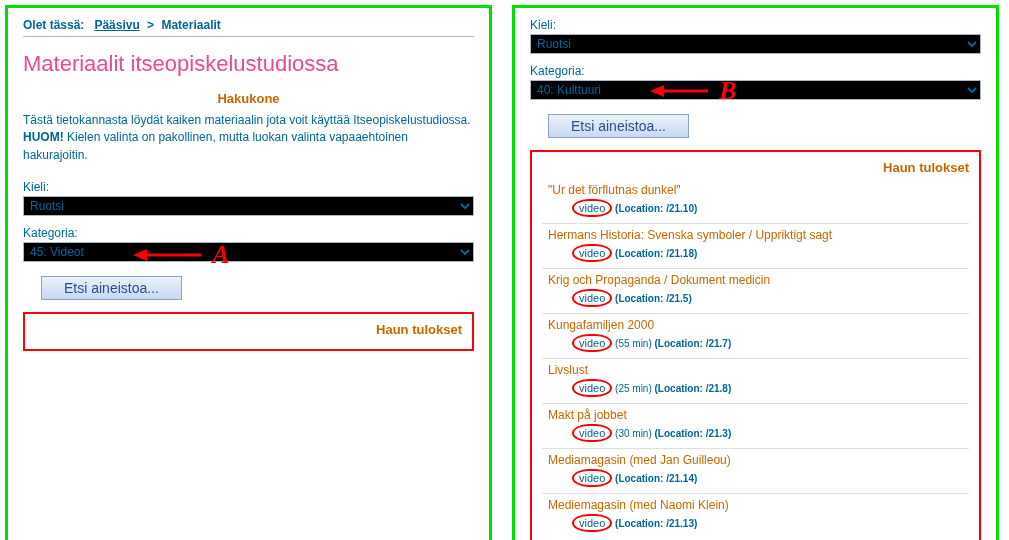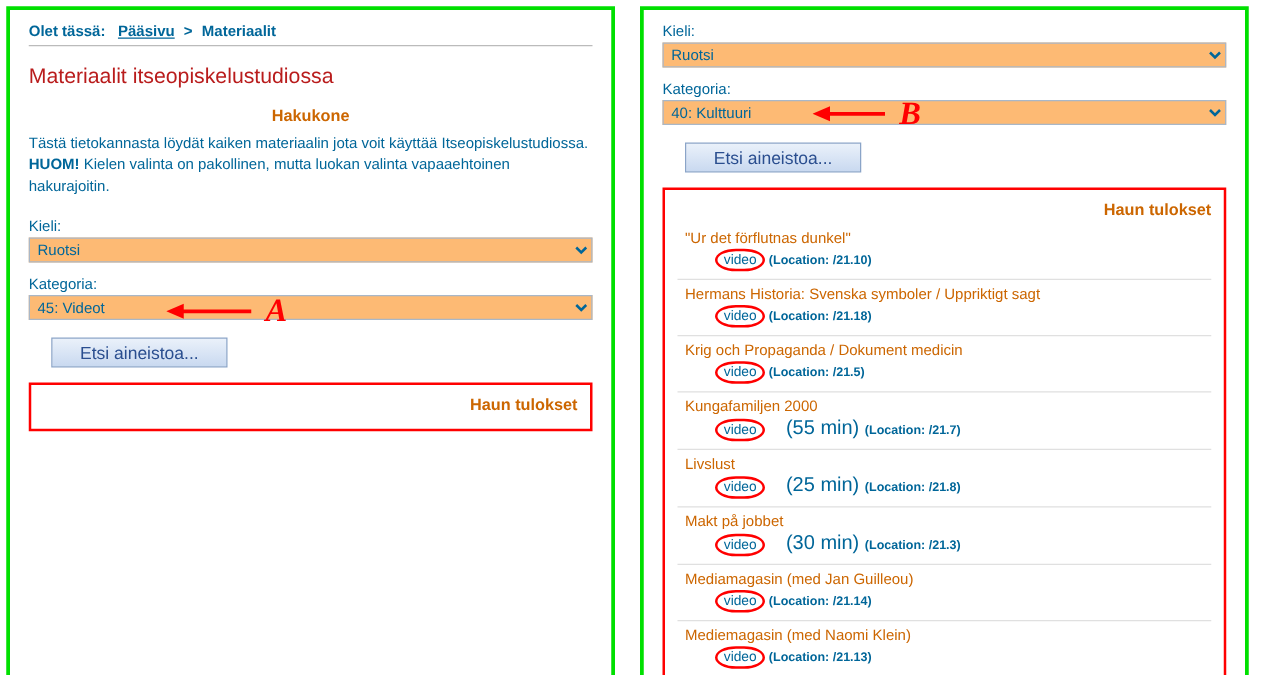--- a/index.html
+++ b/index.html
@@ -29,22 +29,22 @@
     margin-bottom: 2px;
   }
   .breadcrumb a { color: #006699; text-decoration: underline; }
   .breadcrumb .sep { padding: 0 4px; }
   .hr {
     border: none;
     border-top: 1px solid #bbb;
     margin: 4px 0 14px 0;
   }
   h1.title {
-    color: #b91c1c;
-    font-size: 17px;
+    color: #ec4899;
+    font-size: 22px;
     font-weight: normal;
     margin: 0 0 14px 0;
   }
   h2.sub {
     color: #cc6600;
     font-size: 13px;
     font-weight: bold;
     margin: 0 0 6px 0;
     text-align: center;
   }
@@ -60,21 +60,21 @@
     font-size: 12px;
     margin-bottom: 2px;
     margin-top: 0;
   }
   .select-wrap {
     position: relative;
     margin-bottom: 10px;
   }
   select.blueselect {
     width: 100%;
-    background: #fdba74;
+    background: #000000;
     border: 1px solid #a9b7c7;
     color: #006699;
     font-size: 12px;
     font-family: inherit;
     padding: 1px 2px;
     height: 20px;
     box-sizing: border-box;
   }
   .search-btn {
     display: inline-block;
@@ -121,22 +121,21 @@
     display: inline-block;
     color: #006699;
     border: 2px solid #ff0000;
     border-radius: 50%/60%;
     padding: 0 5px;
     font-size: 11px;
     line-height: 14px;
   }
   .duration {
     color: #006699;
-    font-size: 16px;
-    margin-left: 12px;
+    font-size: 10px;
   }
   .location {
     color: #006699;
     font-size: 10px;
     font-weight: bold;
   }
   
   .annot-row {
     position: relative;
   }

